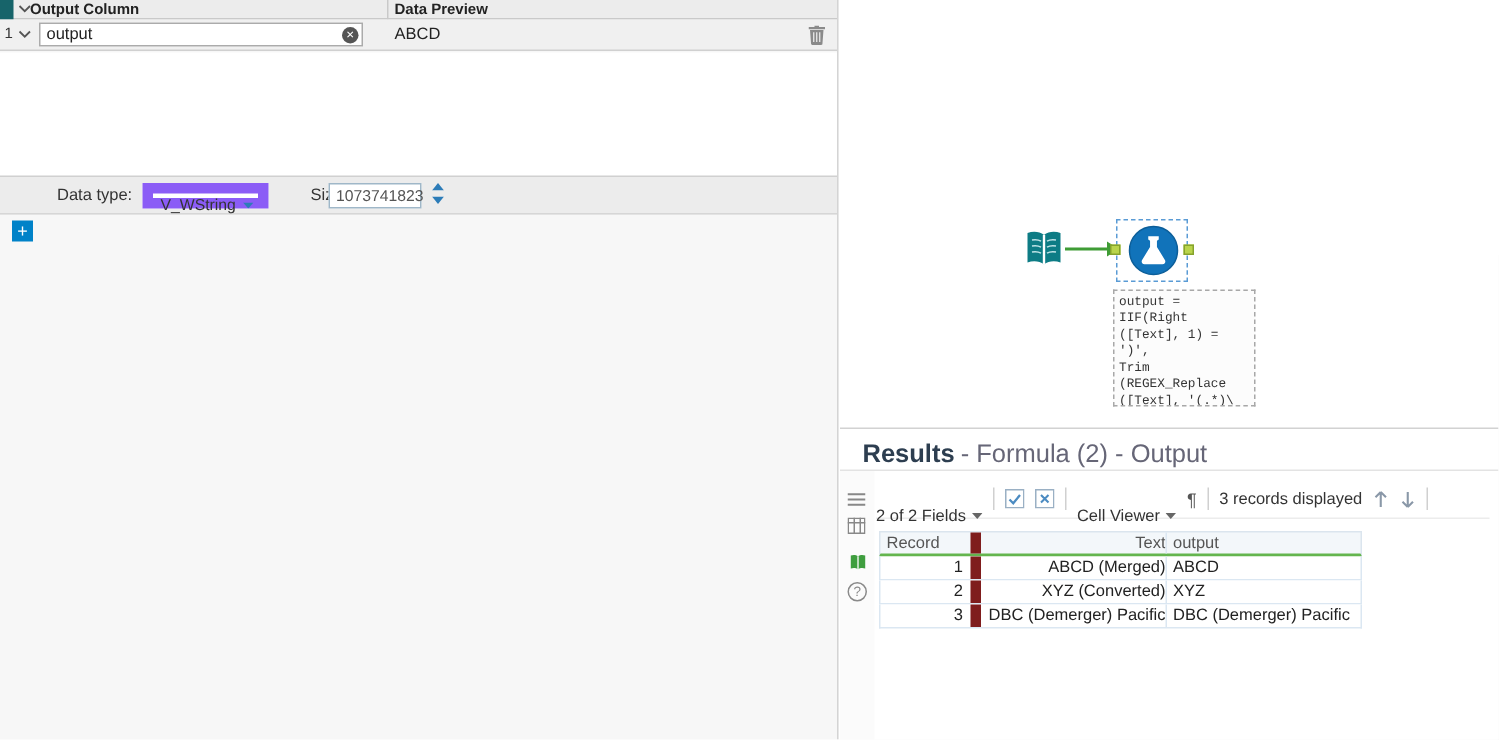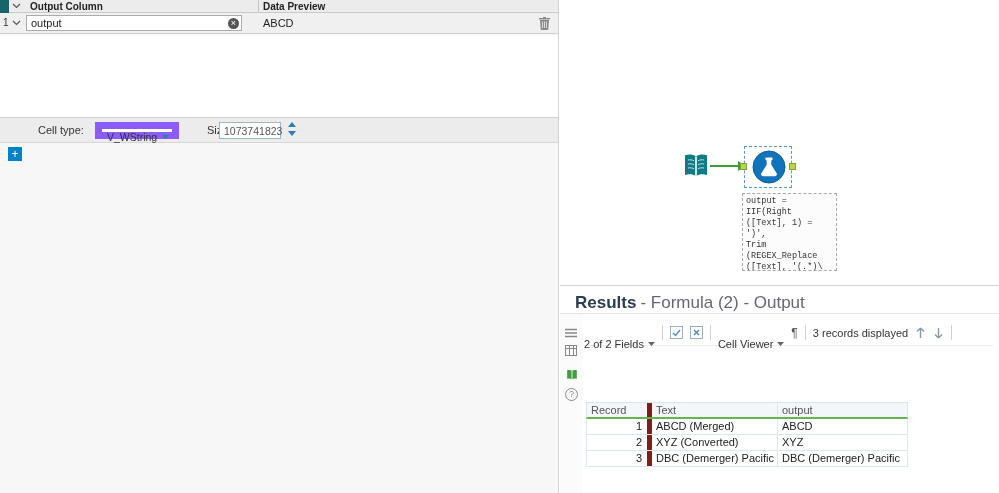--- a/index.html
+++ b/index.html
@@ -6,21 +6,21 @@
   body { font-family: "Liberation Sans", sans-serif; }
   .app { position: relative; width: 999px; height: 493px; background: #fff; overflow: hidden; }
 
   
   .left-panel { position: absolute; left: 0; top: 0; width: 559px; height: 493px; background: #f7f7f7; border-right: 1px solid #d4d4d4; }
 
   .col-header { position: absolute; top: 0; left: 0; right: 0; height: 13px; background: #ececec; border-bottom: 1px solid #c9c9c9; }
   .corner { position: absolute; left: 0; top: 0; width: 9px; height: 13px; background: #17646a; }
   .hdr-chevron { position: absolute; left: 12px; top: 3px; line-height: 0; }
   .hdr-label { position: absolute; top: 1px; font-size: 10px; font-weight: bold; color: #222; white-space: nowrap; }
-  .hdr-label.out { left: 30px; }
+  .hdr-label.out { left: 20px; }
   .hdr-label.prev { left: 263px; text-align: right; }
   .hdr-divider { position: absolute; left: 258px; top: 0; width: 1px; height: 13px; background: #c9c9c9; }
 
   .expr-row { position: absolute; top: 13px; left: 0; right: 0; height: 21px; background: #f0f0f0; border-bottom: 1px solid #d0d0d0; }
   .rownum { position: absolute; left: 3px; top: 4px; font-size: 10px; color: #333; }
   .row-chevron { position: absolute; left: 12px; top: 7px; line-height: 0; }
   .name-input { position: absolute; left: 26px; top: 2px; width: 216px; height: 16px; background: #fff; border: 1px solid #ababab; }
   .name-text { position: absolute; left: 4px; top: 1px; font-size: 11px; color: #222; }
   .clear-btn { position: absolute; right: 2px; top: 2px; width: 11px; height: 11px; border-radius: 50%; background: #555; color: #fff; font-size: 9px; line-height: 11px; text-align: center; cursor: pointer; }
   .preview-val { position: absolute; left: 263px; top: 4px; font-size: 11px; color: #222; }
@@ -73,26 +73,26 @@
   .strip-icon { position: absolute; left: 5px; line-height: 0; cursor: pointer; }
   .q-icon { width: 13px; height: 13px; border: 1px solid #8a8a8a; border-radius: 50%; color: #8a8a8a; font-size: 9px; line-height: 11px; text-align: center; }
 
   .toolbar { position: absolute; left: 24px; top: 34px; right: 6px; height: 26px; display: flex; align-items: center; gap: 7px; font-size: 11px; color: #333; border-bottom: 1px solid #ececec; }
   .tb-item { display: inline-flex; align-items: center; gap: 4px; cursor: pointer; white-space: nowrap; margin-top: 23px; }
   .tb-icon { display: inline-flex; align-items: center; line-height: 0; cursor: pointer; }
   .pilcrow { font-size: 12px; color: #555; line-height: 1; }
   .sep { width: 1px; height: 15px; background: #d0d0d0; }
   .tb-label { white-space: nowrap; }
 
-  .rtable { position: absolute; left: 26px; top: 68px; width: 322px; font-size: 11px; margin-top: 48px; }
+  .rtable { position: absolute; left: 26px; top: 68px; width: 322px; font-size: 11px; }
   .thead { display: flex; height: 17px; background: #f3f7fa; border: 1px solid #dbe5ee; border-bottom: 2px solid #64b54e; color: #555; }
   .trow { display: flex; height: 16px; background: #fff; border: 1px solid #dbe7f2; border-top: none; color: #222; }
   .cell { overflow: hidden; white-space: nowrap; line-height: 15px; }
   .c-record { width: 60px; }
-  .c-text   { width: 130px; border-left: 5px solid #7f1d1d; }
+  .c-text   { width: 130px; border-left: 7px solid #7f1d1d; text-align: right; }
   .c-output { width: 130px; border-left: 1px solid #dbe7f2; }
   .thead .c-record { padding-left: 4px; }
   .trow  .c-record { text-align: right; padding-right: 5px; }
   .c-text, .c-output { padding-left: 4px; }
 </style>
 </head>
 <body>
 
 <div class="app">
 
@@ -127,21 +127,21 @@
             <path fill="#8a8a8a" d="M4 0h3v1h4v1.5H0V1h4zM1 3h9l-.7 9.2c0 .5-.4.8-.9.8H2.6c-.5 0-.9-.3-.9-.8z"></path>
             <path stroke="#f0f0f0" stroke-width="0.8" fill="none" d="M3.5 4.5v6.5M5.5 4.5v6.5M7.5 4.5v6.5"></path>
           </svg>
       </span>
     </div>
 
     <div class="editor">
     </div>
 
     <div class="dtype-row">
-      <span class="dtype-label">Cell type:</span>
+      <span class="dtype-label">Data type:</span>
       <div class="dtype-select">
         <span class="dtype-value">V_WString</span>
         <span class="dtype-chevron">
           <svg width="7" height="4" viewBox="0 0 7 4">
               <path d="M0 0h7L3.5 4z" fill="#2c7cb8"></path>
             </svg>
         </span>
       </div>
       <span class="size-label">Size:</span>
       <div class="size-input">

